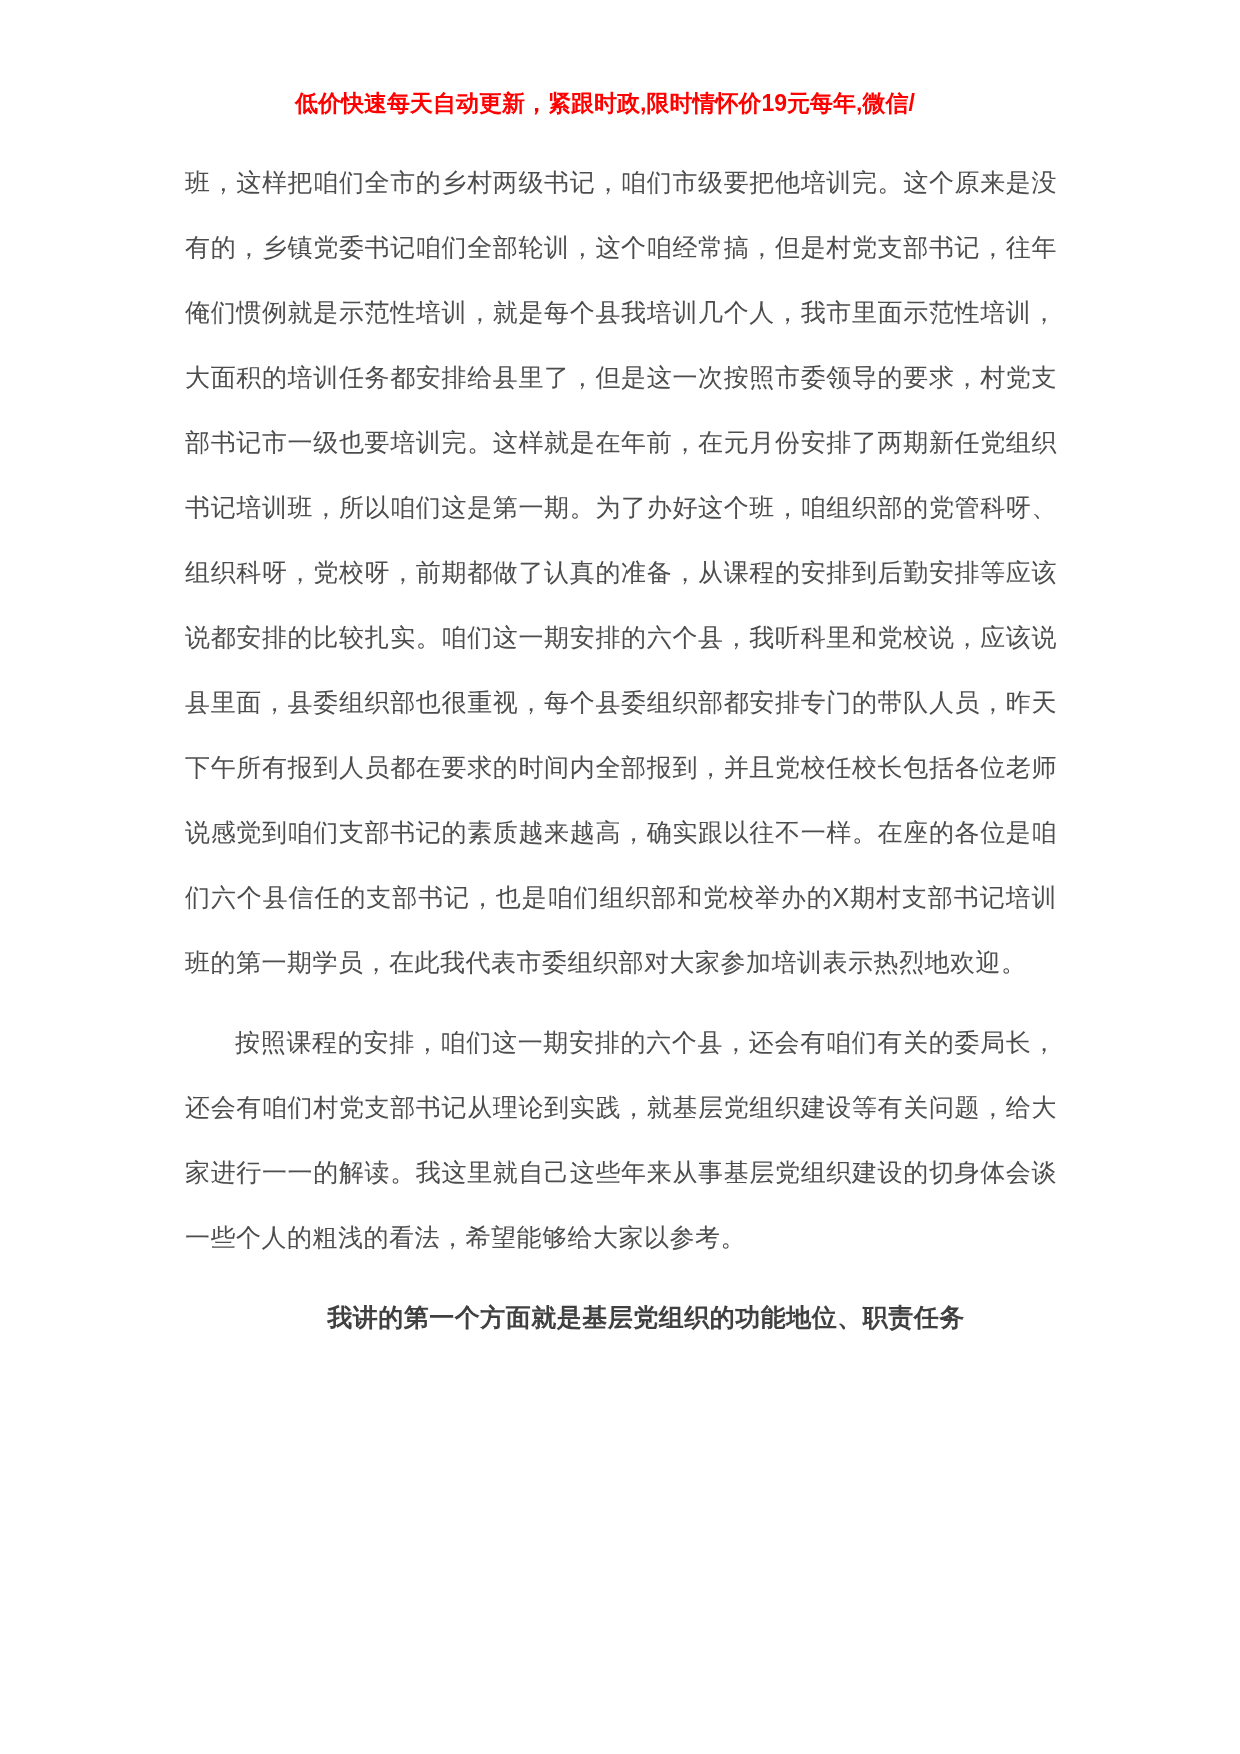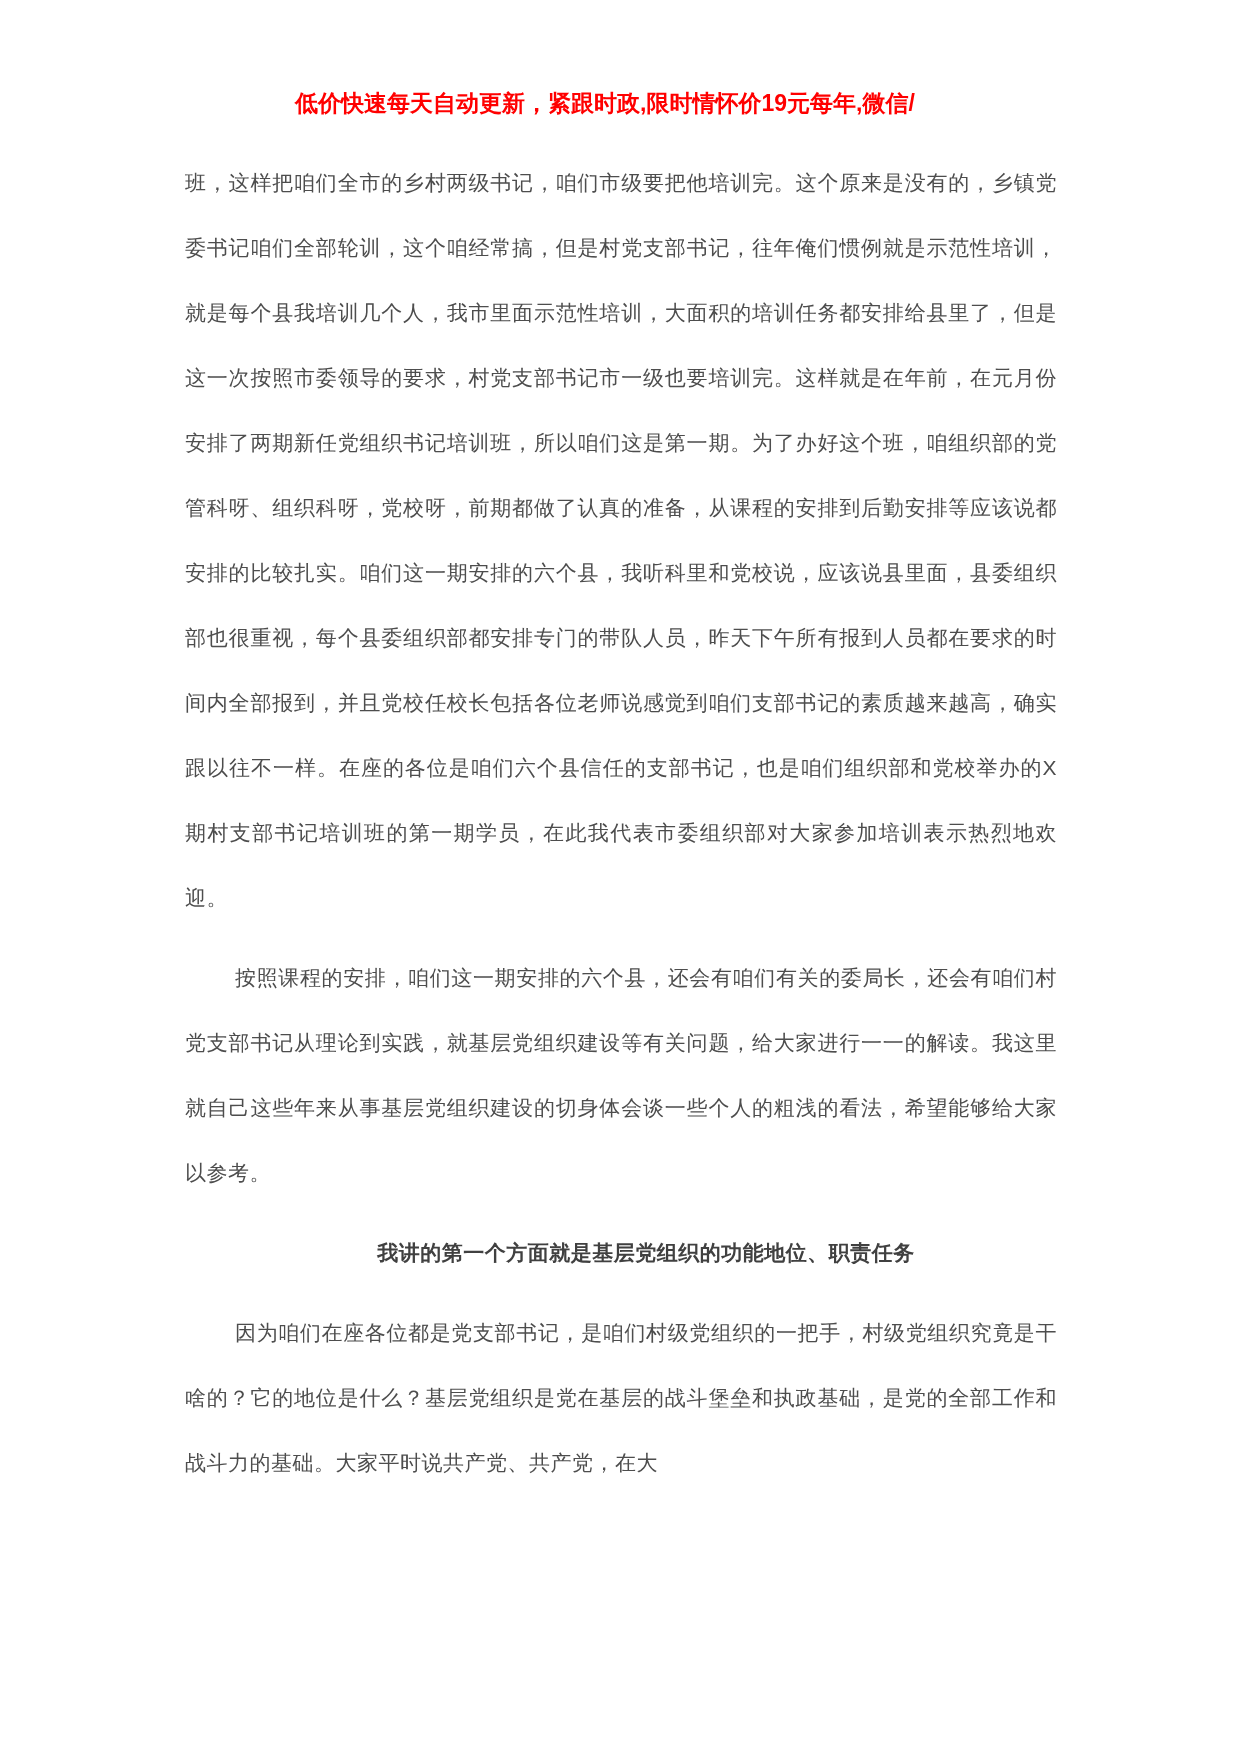--- a/index.html
+++ b/index.html
@@ -28,21 +28,21 @@
   }
   .ad-line {
     display: block;
     white-space: nowrap;
   }
   .content {
     position: absolute;
     top: 150px;
     left: 185px;
     width: 872px;
-    font-size: 21px;
+    font-size: 25px;
     line-height: 65px;
     color: #4d4d4d;
     text-align: justify;
     letter-spacing: 0.5px;
   }
   .para {
     margin: 0 0 15px 0;
   }
   .indent {
     text-indent: 50px;
@@ -59,16 +59,15 @@
 <div class="page">
 
   <div class="ad">
     <span class="ad-line">低价快速每天自动更新，紧跟时政,限时情怀价19元每年,微信/</span>
   </div>
 
   <div class="content">
     <p class="para">班，这样把咱们全市的乡村两级书记，咱们市级要把他培训完。这个原来是没有的，乡镇党委书记咱们全部轮训，这个咱经常搞，但是村党支部书记，往年俺们惯例就是示范性培训，就是每个县我培训几个人，我市里面示范性培训，大面积的培训任务都安排给县里了，但是这一次按照市委领导的要求，村党支部书记市一级也要培训完。这样就是在年前，在元月份安排了两期新任党组织书记培训班，所以咱们这是第一期。为了办好这个班，咱组织部的党管科呀、组织科呀，党校呀，前期都做了认真的准备，从课程的安排到后勤安排等应该说都安排的比较扎实。咱们这一期安排的六个县，我听科里和党校说，应该说县里面，县委组织部也很重视，每个县委组织部都安排专门的带队人员，昨天下午所有报到人员都在要求的时间内全部报到，并且党校任校长包括各位老师说感觉到咱们支部书记的素质越来越高，确实跟以往不一样。在座的各位是咱们六个县信任的支部书记，也是咱们组织部和党校举办的X期村支部书记培训班的第一期学员，在此我代表市委组织部对大家参加培训表示热烈地欢迎。</p>
     <p class="para indent">按照课程的安排，咱们这一期安排的六个县，还会有咱们有关的委局长，还会有咱们村党支部书记从理论到实践，就基层党组织建设等有关问题，给大家进行一一的解读。我这里就自己这些年来从事基层党组织建设的切身体会谈一些个人的粗浅的看法，希望能够给大家以参考。</p>
     <p class="para indent heading">我讲的第一个方面就是基层党组织的功能地位、职责任务</p>
-    <p class="para indent">因为咱们在座各位都是党支部书记，是咱们村级党组织的一把手，村级党组织究竟是干啥的？它的地位是什么？基层党组织是党在基层的战斗堡垒和执政基础，是党的全部工作和战斗力的基础。大家平时说共产党、共产党，在大</p>
   </div>
 
 </div>
 
 </body></html>

